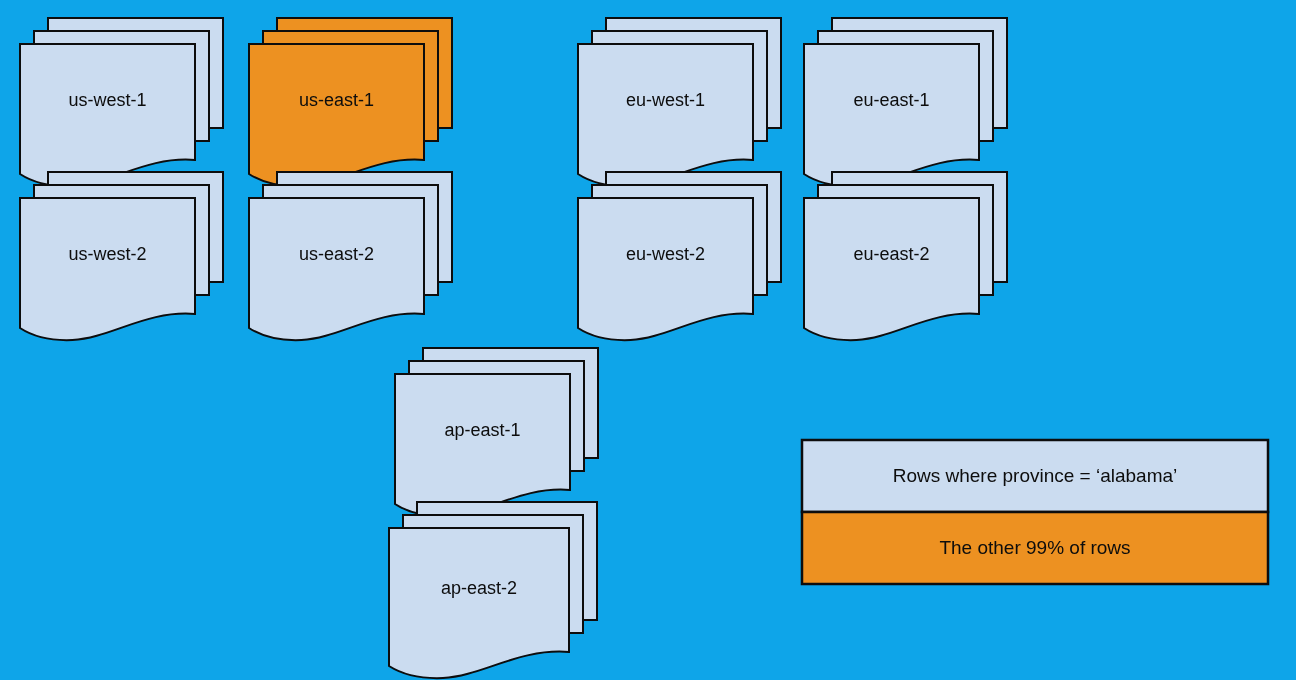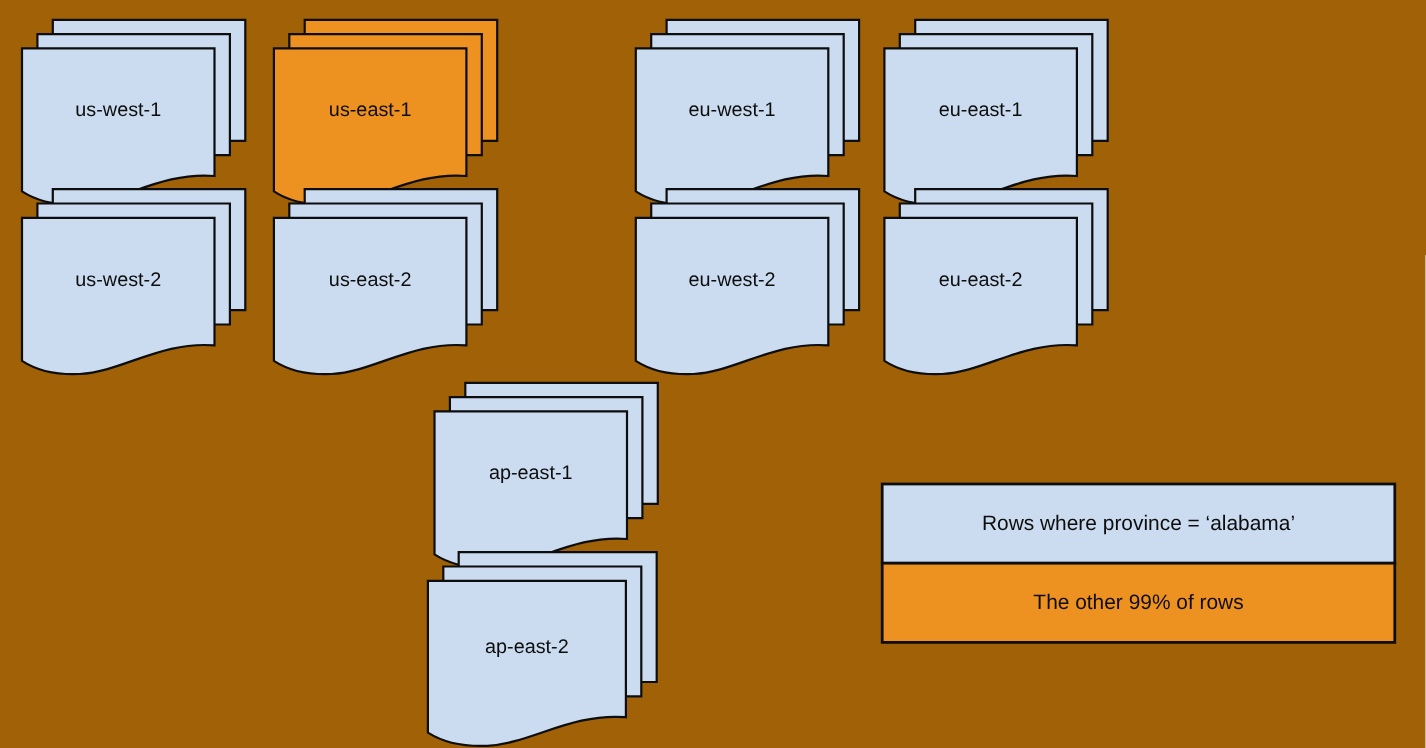--- a/index.html
+++ b/index.html
@@ -10,21 +10,21 @@
   body {
     width: 1296px;
     height: 680px;
     overflow: hidden;
     font-family: "Liberation Sans", sans-serif;
   }
   #canvas {
     position: relative;
     width: 1296px;
     height: 680px;
-    background: #a16207;
+    background: #0ea5e9;
   }
   #diagram-svg {
     position: absolute;
     left: 0;
     top: 0;
     width: 1296px;
     height: 680px;
     display: block;
   }
   .doc-label {

